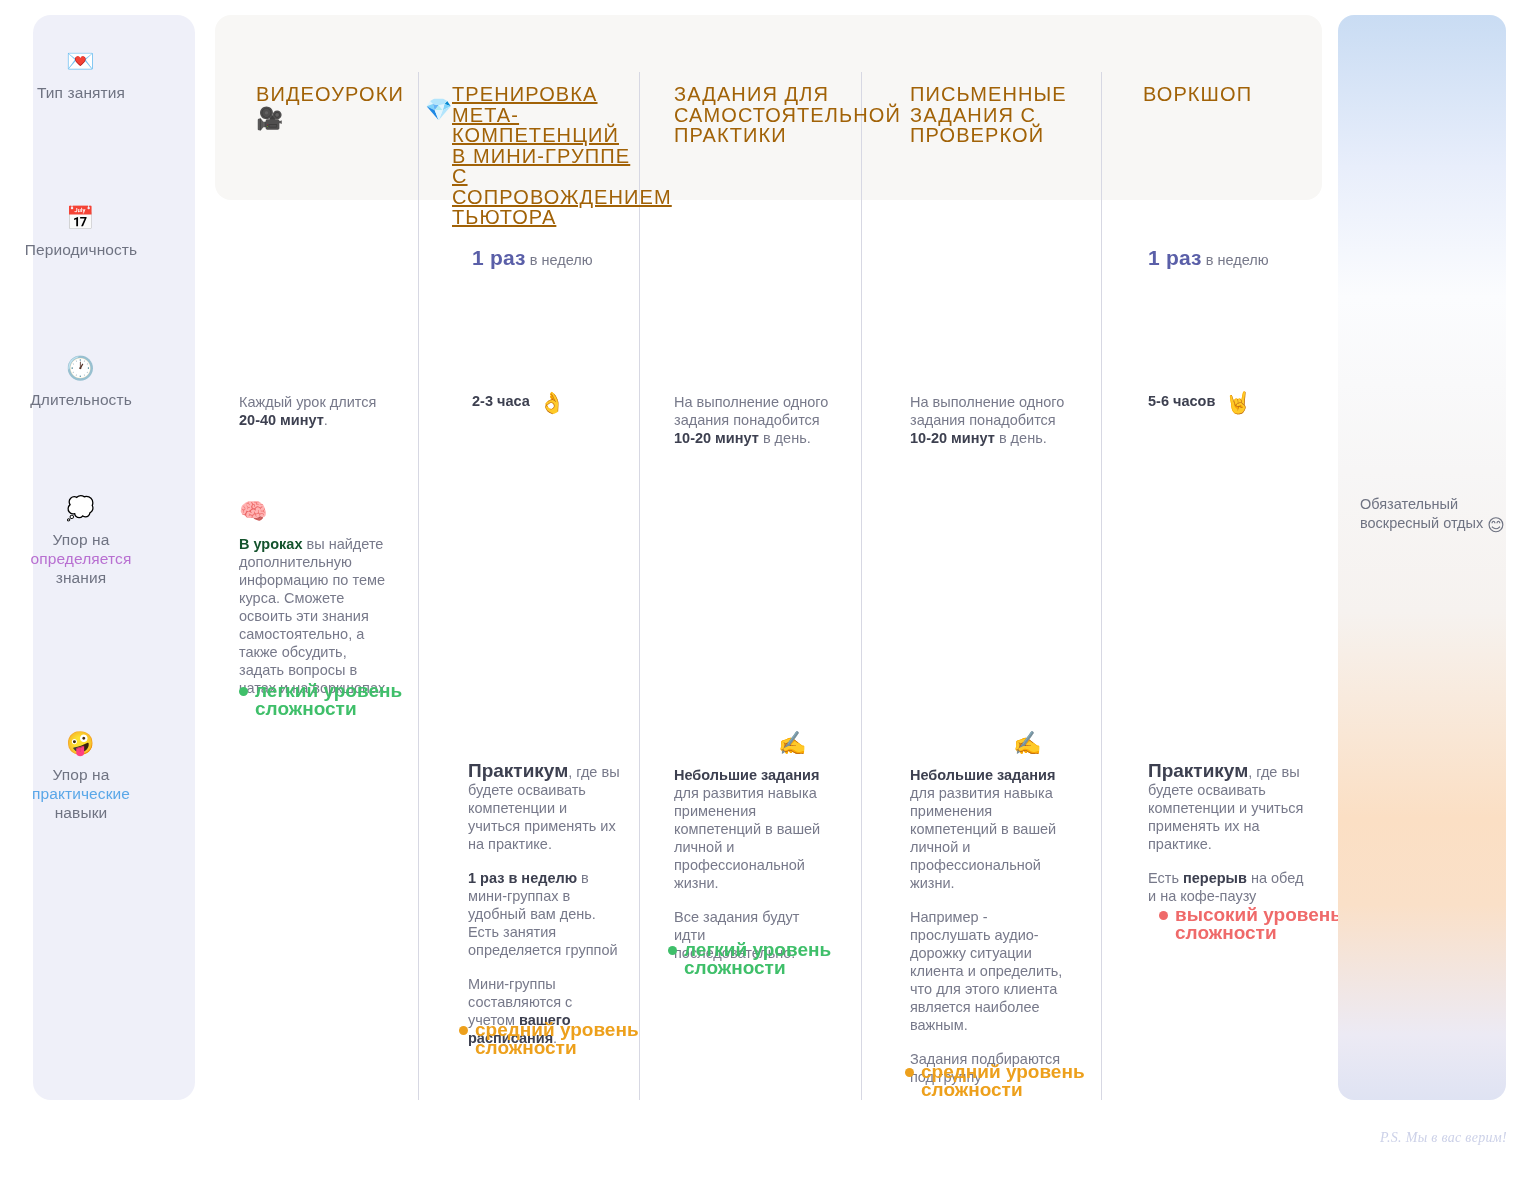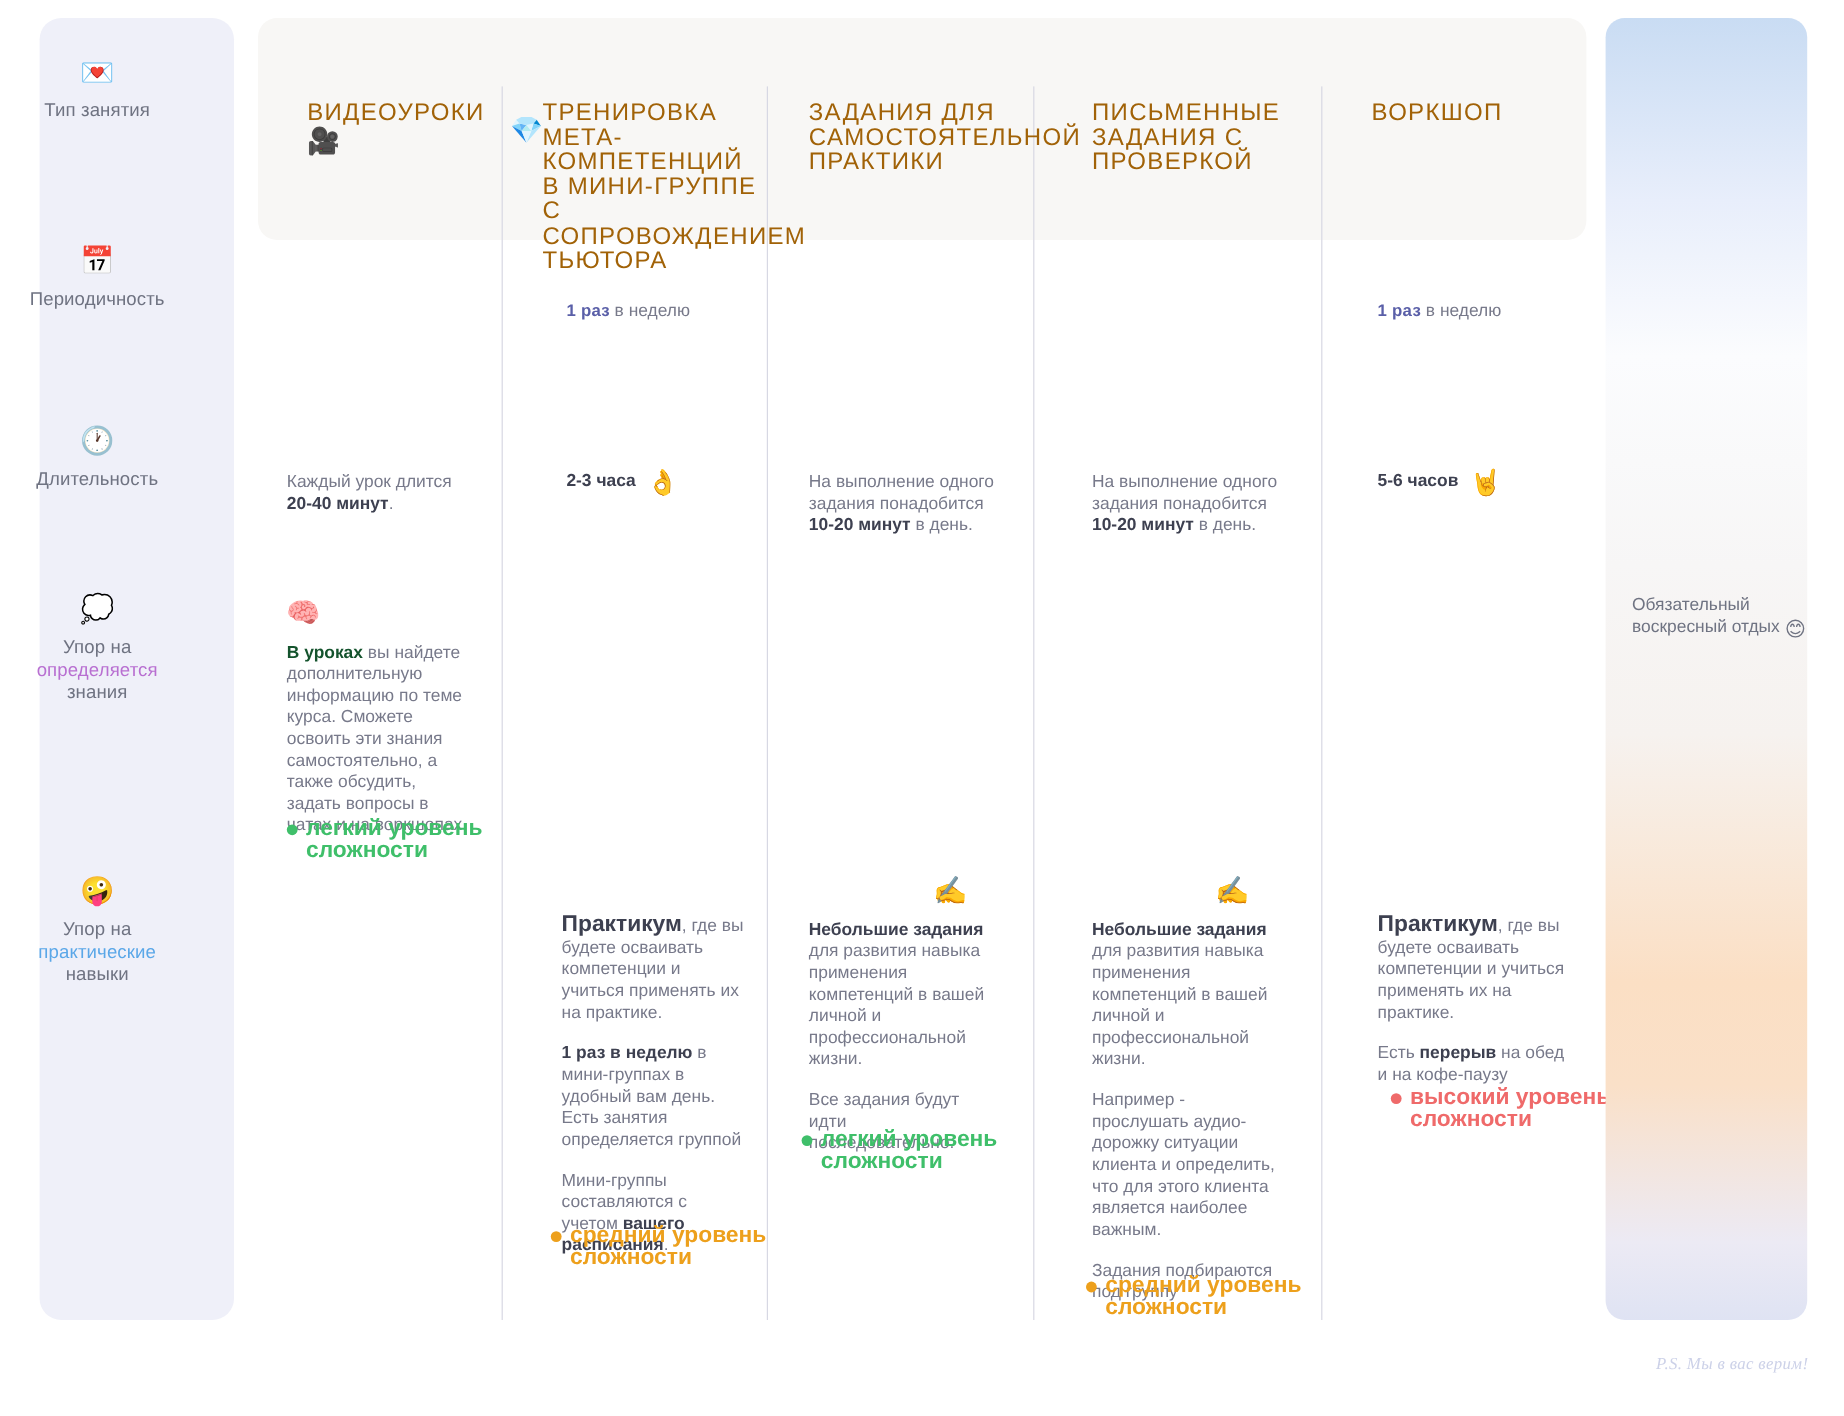--- a/index.html
+++ b/index.html
@@ -48,40 +48,40 @@
   .d1{left:418px;}
   .d2{left:639px;}
   .d3{left:861px;}
   .d4{left:1101px;}
 
   .col-head{
     position:absolute;top:84px;width:186px;
     font-size:20px;line-height:20.5px;letter-spacing:1.1px;
     color:#a16207;text-transform:uppercase;
   }
-  .h0{left:256px;} .h1{left:452px;} .h2{left:674px;}
+  .h0{left:256px;} .h1{left:452px;text-decoration:underline;} .h2{left:674px;}
   .h3{left:910px;} .h4{left:1143px;}
 
   .head-emoji{
     position:absolute;font-size:22px;line-height:22px;
     font-family:"DejaVu Sans",sans-serif;
   }
   .he-video{left:256px;top:108px;}
   .he-gem{left:425px;top:99px;}
 
   
   .cell{position:absolute;font-size:14.5px;line-height:18px;color:#77798a;}
   .cell b,.cell strong{color:#3d4050;font-weight:bold;}
   .cell p{margin:0 0 16px 0;}
   .cell p:last-child{margin-bottom:0;}
 
   .freq{
     position:absolute;font-size:14.5px;color:#77798a;line-height:20px;
   }
-  .freq .big{font-size:14px;color:#5a5fa8;font-weight:bold;letter-spacing:.2px;margin-top:43px;}
+  .freq .big{font-size:21px;color:#5a5fa8;font-weight:bold;letter-spacing:.2px;margin-top:43px;}
 
   .dur-strong{position:absolute;font-size:14.5px;line-height:20px;color:#3d4050;font-weight:bold;}
   .dur-strong .emj{font-family:"DejaVu Sans",sans-serif;font-size:21px;
     font-weight:normal;vertical-align:-4px;margin-left:10px;}
 
   .lead-emoji{position:absolute;font-size:23px;line-height:23px;
     font-family:"DejaVu Sans",sans-serif;}
 
   .level{
     position:absolute;font-size:19px;line-height:18px;font-weight:bold;

